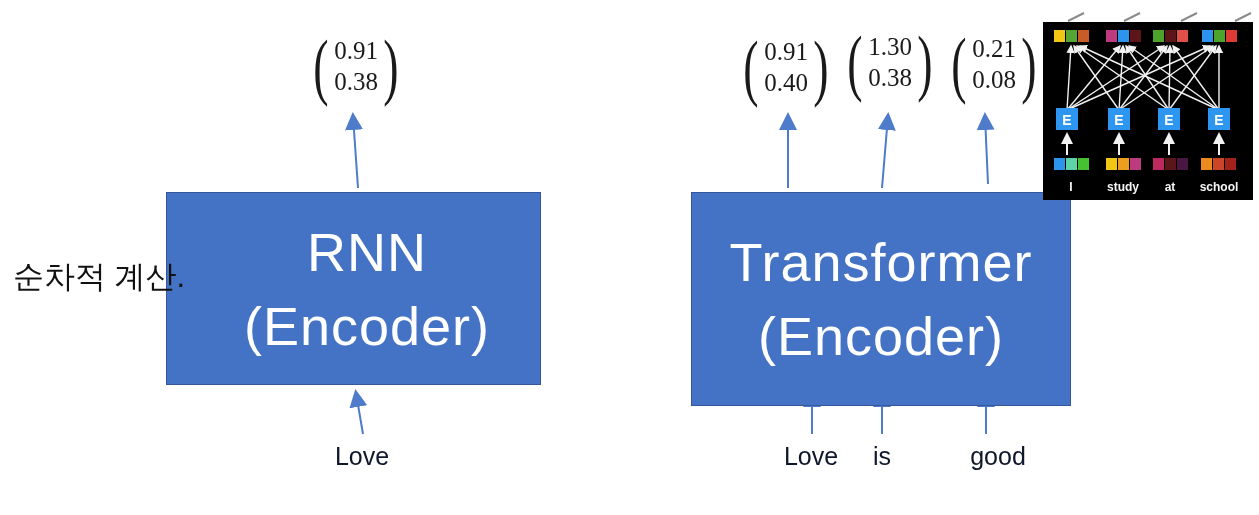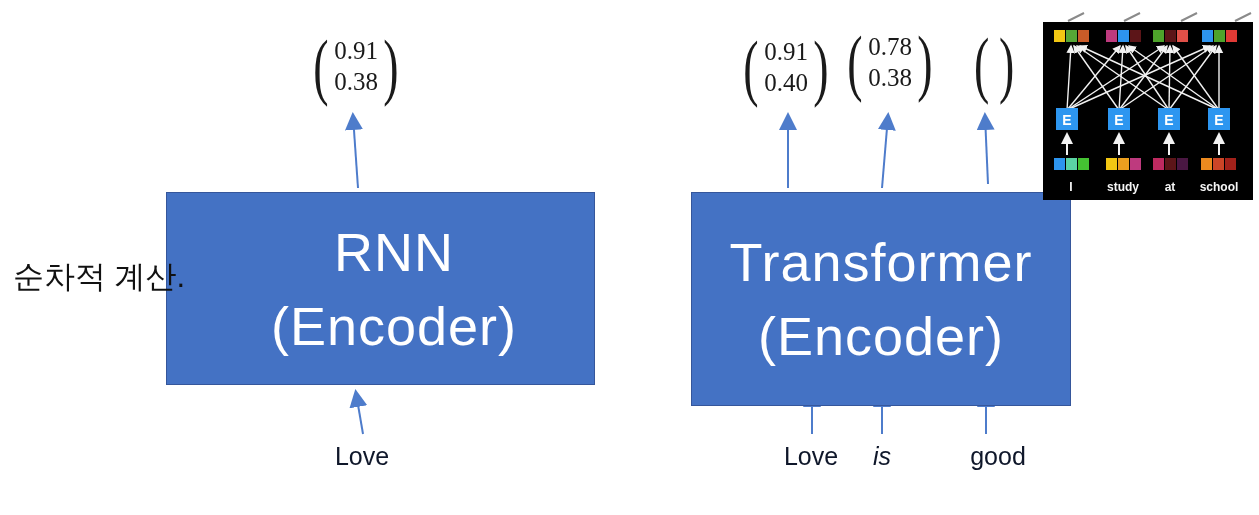--- a/index.html
+++ b/index.html
@@ -47,58 +47,62 @@
 
   <div class="vector" style="left:356px;top:31px;transform:translateX(-50%);">
     <span class="paren">(</span>
     <span class="vec-col">
       <span class="vec-num">0.91</span>
       <span class="vec-num">0.38</span>
     </span>
     <span class="paren">)</span>
   </div>
 
-  <div class="enc-box" style="left:166px;top:192px;width:429px;height:193px;padding-left:27px;">
+  <div class="enc-box" style="left:166px;top:192px;width:375px;height:193px;padding-left:27px;">
     <div class="enc-line">RNN</div>
     <div class="enc-line">(Encoder)</div>
   </div>
 
   <div class="note" style="left:13px;top:256px;">순차적 계산.</div>
 
   <div class="word" style="left:362px;top:442px;">Love</div>
 
   <div class="vector" style="left:786px;top:32px;transform:translateX(-50%);">
     <span class="paren">(</span>
     <span class="vec-col">
       <span class="vec-num">0.91</span>
       <span class="vec-num">0.40</span>
     </span>
     <span class="paren">)</span>
   </div>
   <div class="vector" style="left:890px;top:27px;transform:translateX(-50%);">
     <span class="paren">(</span>
     <span class="vec-col">
-      <span class="vec-num">0.78</span>
+      <span class="vec-num">1.30</span>
       <span class="vec-num">0.38</span>
     </span>
     <span class="paren">)</span>
   </div>
   <div class="vector" style="left:994px;top:29px;transform:translateX(-50%);">
     <span class="paren">(</span>
+    <span class="vec-col">
+      <span class="vec-num">0.21</span>
+      <span class="vec-num">0.08</span>
+    </span>
     <span class="paren">)</span>
   </div>
 
   <div class="enc-box" style="left:691px;top:192px;width:380px;height:214px;">
     <div class="enc-line">Transformer</div>
     <div class="enc-line">(Encoder)</div>
   </div>
 
 
   <div class="word" style="left:811px;top:442px;">Love</div>
-  <div class="word" style="left:882px;top:442px;font-style:italic;">is</div>
+  <div class="word" style="left:882px;top:442px;">is</div>
   <div class="word" style="left:977px;top:442px;margin-left:21px;">good</div>
 
   <svg class="abs" style="left:1043px;top:10px;" width="210" height="190" viewBox="0 0 210 190">
     <defs>
       <marker id="warrow" markerWidth="8" markerHeight="8" refX="5" refY="3" orient="auto">
         <path d="M0,0 L6,3 L0,6 Z" fill="#f2f2f2"></path>
       </marker>
     </defs>
 
     <g stroke="#8a8a8a" stroke-width="2">

